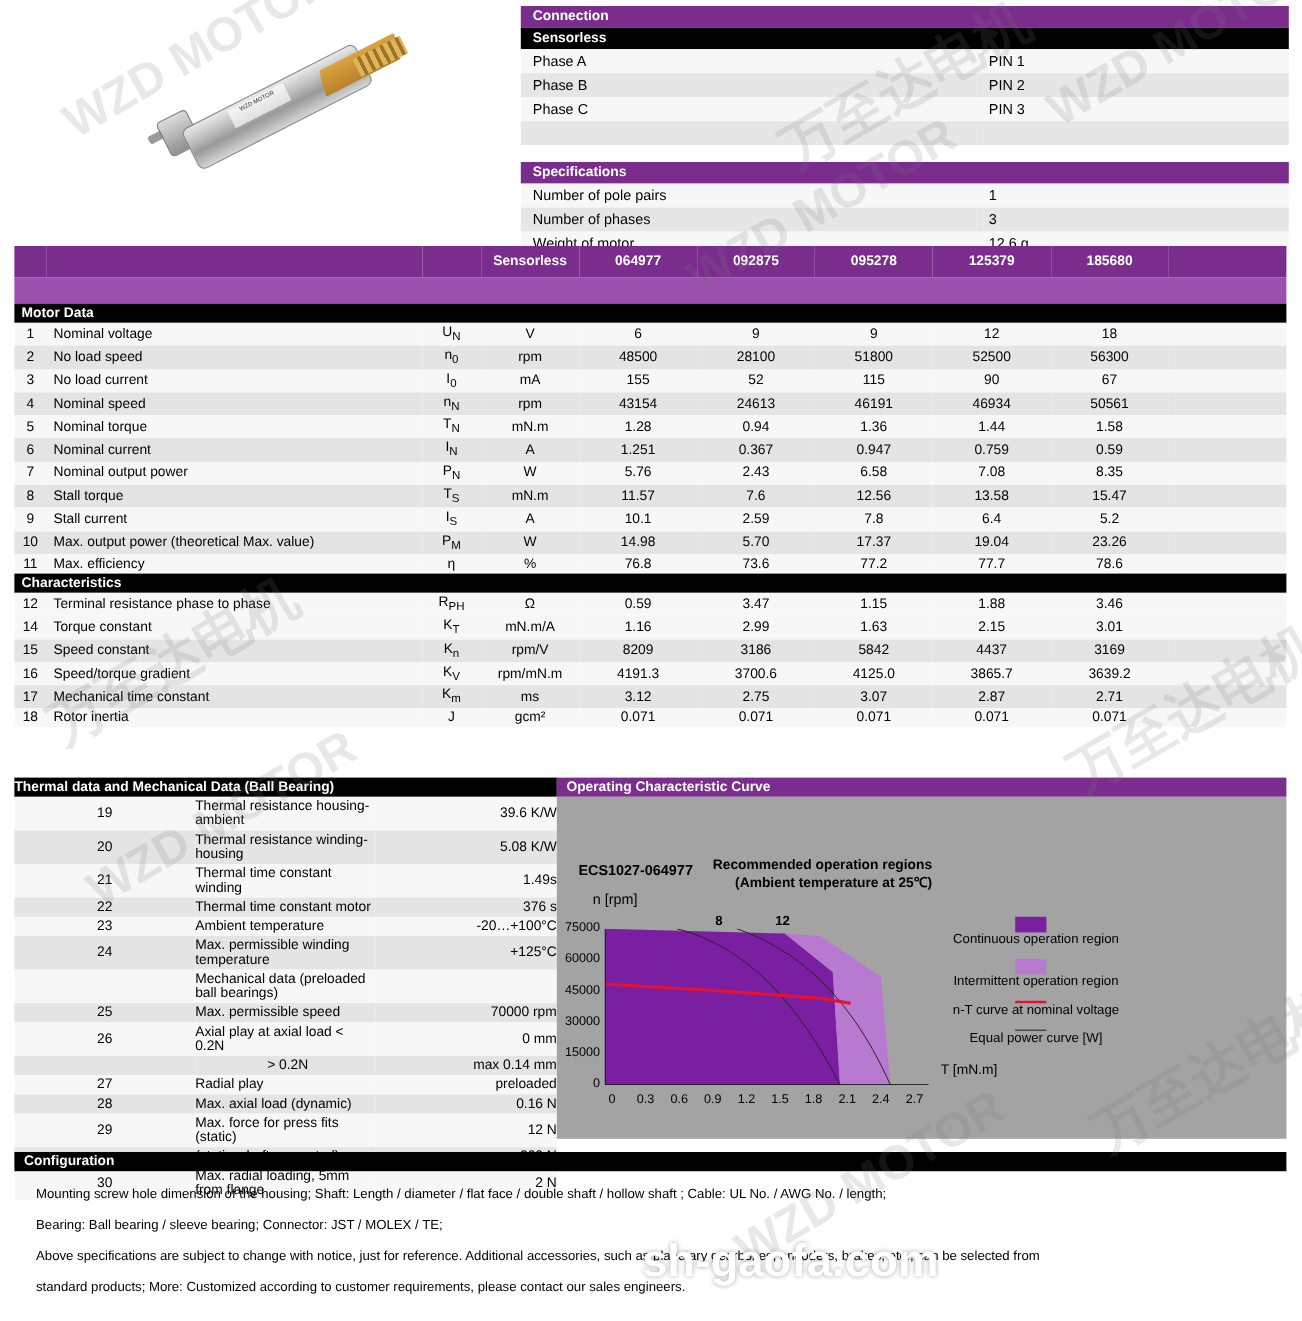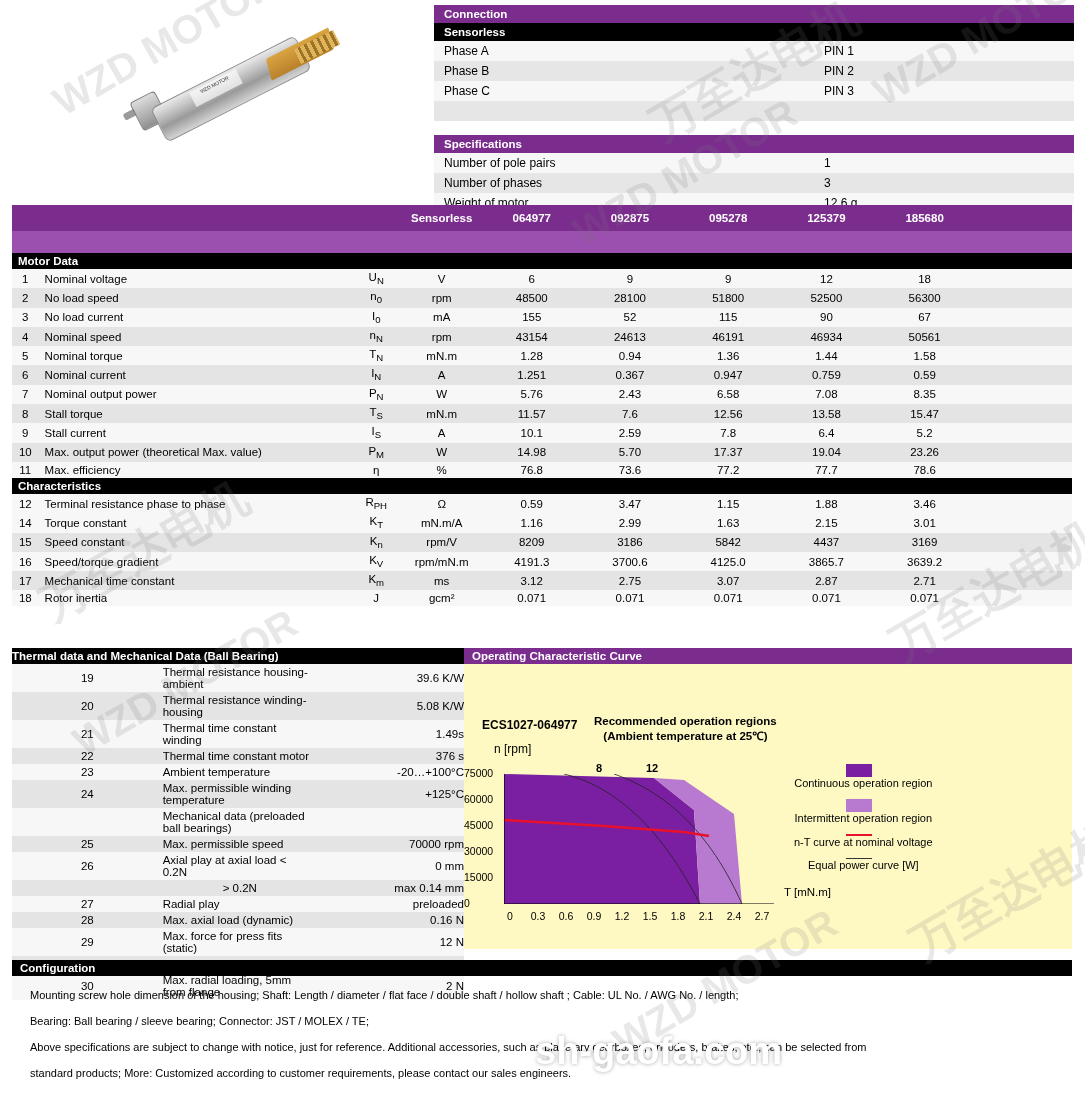--- a/index.html
+++ b/index.html
@@ -97,33 +97,33 @@
   .bottom{position:absolute;left:12px;top:648px;width:1060px;}
   .thermal{width:452px;font-size:11.5px;table-layout:fixed;float:left;}
   .thermal td{padding:2px 0;}
   .t-num{width:26px;text-align:center;}
   .t-desc{padding-left:6px;}
   .t-val{width:120px;text-align:right;padding-right:10px;}
 
   
   .chartpanel{position:absolute;left:464px;top:648px;width:608px;}
   .chart-title-bar{background:#7b2d8e;color:#fff;font-weight:bold;font-size:11.5px;padding:2px 0 2px 8px;}
-  .chart-area{position:relative;height:285px;background:#fef9c3;}
+  .chart-area{position:relative;height:285px;background:#a3a3a3;}
   .chart-label-model{position:absolute;left:18px;top:54px;font-weight:bold;font-size:12px;}
   .chart-n{position:absolute;left:30px;top:78px;font-size:12px;}
-  .chart-rec{position:absolute;left:130px;top:50px;font-weight:bold;font-size:11.5px;text-align:center;line-height:15px;}
+  .chart-rec{position:absolute;left:130px;top:50px;font-weight:bold;font-size:11.5px;text-align:right;line-height:15px;}
   .legend{position:absolute;left:330px;top:100px;font-size:11px;}
   .legend div{display:flex;align-items:center;margin-bottom:10px;flex-direction:column;}
   .sw{width:26px;height:13px;margin-right:8px;display:inline-block;}
   .sw.cont{background:#7b1fa2;}
   .sw.inter{background:#b77ad0;}
   .sw.line-red{height:0;border-top:2px solid #e8112d;width:26px;}
   .sw.line-blk{height:0;border-top:1px solid #333;width:26px;}
   .plot{position:absolute;left:40px;top:110px;width:270px;height:130px;}
-  .y-ticks{position:absolute;left:0px;top:104px;width:36px;font-size:10.5px;text-align:left;}
+  .y-ticks{position:absolute;left:0px;top:104px;width:36px;font-size:10.5px;text-align:right;}
   .y-ticks div{height:26px;line-height:10px;}
   .x-ticks{position:absolute;left:32px;top:246px;font-size:10.5px;}
   .x-ticks span{display:inline-block;width:28px;text-align:center;}
   .axis-x-label{position:absolute;left:320px;top:222px;font-size:11.5px;}
   .curve-lbl{position:absolute;font-size:11px;font-weight:bold;}
 
   
   .config{position:absolute;left:12px;top:960px;width:1060px;}
   .config .purple-head{background:#000000;}
   .config-body{font-size:11px;line-height:26px;padding:6px 6px 0 18px;}

